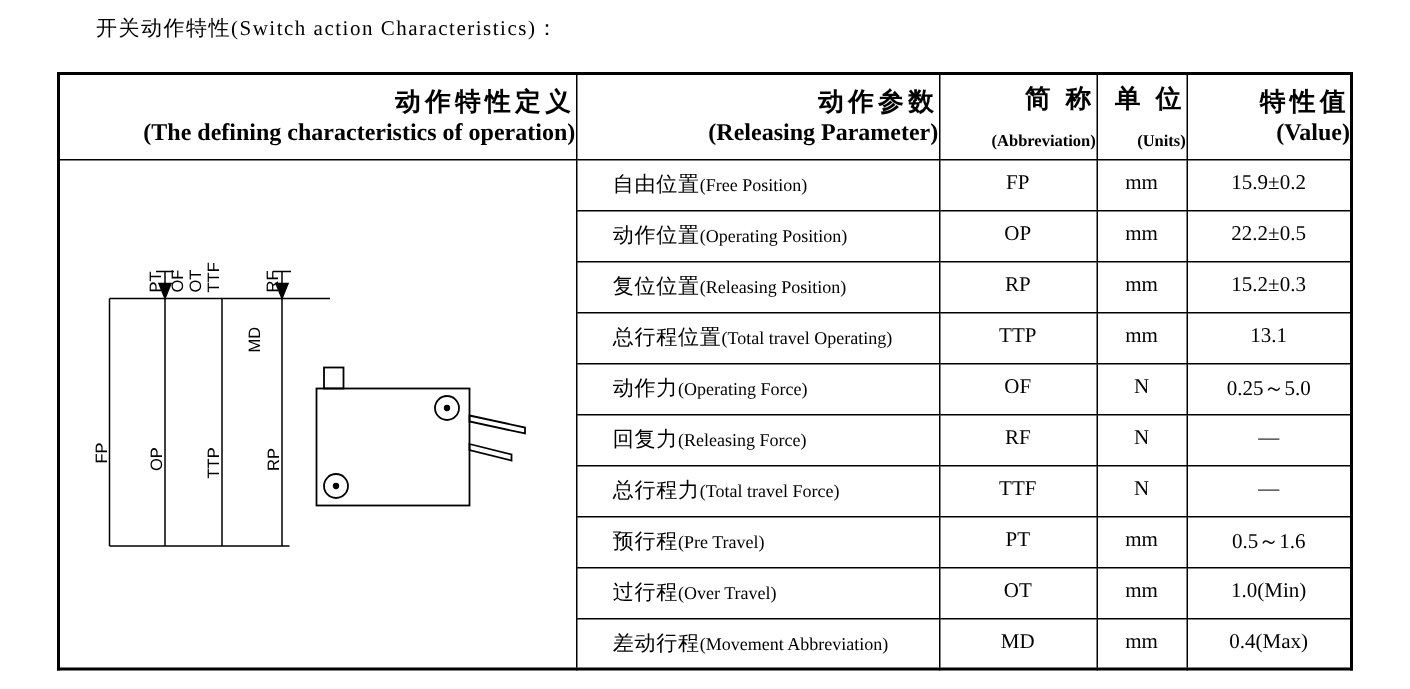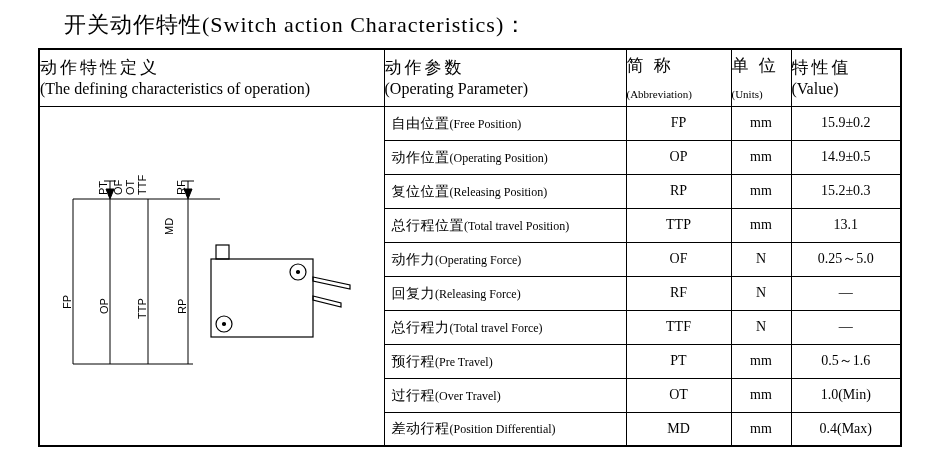--- a/index.html
+++ b/index.html
@@ -4,37 +4,37 @@
 <style>
   * { margin:0; padding:0; box-sizing:border-box; }
   html,body { background:#fff; }
   body {
     width:940px; height:459px; position:relative;
     font-family:"Liberation Serif","DejaVu Serif",serif;
     color:#000;
   }
   .page-title {
     position:absolute; left:64px; top:10px;
-    font-size:22px; letter-spacing:1px; white-space:nowrap;text-align:right;
+    font-size:14px; letter-spacing:1px; white-space:nowrap;text-align:right;
   }
   table.spec {
     position:absolute; left:38px; top:48px; width:862px;
     border-collapse:collapse; table-layout:fixed;
     border:2px solid #000;
   }
   th, td { border:1px solid #000; overflow:hidden; }
   th {
-    font-weight:normal; height:57px;
-    text-align:left; vertical-align:middle;
+    font-weight:bold; height:57px;
+    text-align:right; vertical-align:middle;
   }
   .h-cn { font-size:17px; letter-spacing:3px; line-height:1.3; }
   .h-en { font-size:16px; line-height:1.2; }
   .h-en.small { font-size:11px;margin-top:11px; }
   td { height:34px; vertical-align:middle; }
-  td.param { padding-left:7px; white-space:nowrap; }
+  td.param { padding-left:24px; white-space:nowrap; }
   td.param .cn { font-size:14px; letter-spacing:0.5px; }
   td.param .en { font-size:12px; }
   td.c { text-align:center; font-size:14px; }
   td.diagram-cell { vertical-align:top; }
   svg text { font-family:"Liberation Sans","DejaVu Sans",sans-serif; }
 </style>
 </head>
 <body>
 
 <div class="page-title">开关动作特性(Switch action Characteristics)：</div>
@@ -48,21 +48,21 @@
       <col style="width:110px">
   </colgroup>
   <thead>
     <tr>
       <th>
         <div class="h-cn">动作特性定义</div>
         <div class="h-en">(The defining characteristics of operation)</div>
       </th>
       <th>
         <div class="h-cn">动作参数</div>
-        <div class="h-en">(Operating Parameter)</div>
+        <div class="h-en">(Releasing Parameter)</div>
       </th>
       <th>
         <div class="h-cn">简 称</div>
         <div class="h-en small">(Abbreviation)</div>
       </th>
       <th>
         <div class="h-cn">单 位</div>
         <div class="h-en small">(Units)</div>
       </th>
       <th>
@@ -117,30 +117,30 @@
       </td>
       <td class="param"><span class="cn">自由位置</span><span class="en">(Free Position)</span></td>
       <td class="c">FP</td>
       <td class="c">mm</td>
       <td class="c">15.9±0.2</td>
     </tr>
     <tr>
       <td class="param"><span class="cn">动作位置</span><span class="en">(Operating Position)</span></td>
       <td class="c">OP</td>
       <td class="c">mm</td>
-      <td class="c">14.9±0.5</td>
+      <td class="c">22.2±0.5</td>
     </tr>
     <tr>
       <td class="param"><span class="cn">复位位置</span><span class="en">(Releasing Position)</span></td>
       <td class="c">RP</td>
       <td class="c">mm</td>
       <td class="c">15.2±0.3</td>
     </tr>
     <tr>
-      <td class="param"><span class="cn">总行程位置</span><span class="en">(Total travel Position)</span></td>
+      <td class="param"><span class="cn">总行程位置</span><span class="en">(Total travel Operating)</span></td>
       <td class="c">TTP</td>
       <td class="c">mm</td>
       <td class="c">13.1</td>
     </tr>
     <tr>
       <td class="param"><span class="cn">动作力</span><span class="en">(Operating Force)</span></td>
       <td class="c">OF</td>
       <td class="c">N</td>
       <td class="c">0.25～5.0</td>
     </tr>
@@ -162,19 +162,19 @@
       <td class="c">mm</td>
       <td class="c">0.5～1.6</td>
     </tr>
     <tr>
       <td class="param"><span class="cn">过行程</span><span class="en">(Over Travel)</span></td>
       <td class="c">OT</td>
       <td class="c">mm</td>
       <td class="c">1.0(Min)</td>
     </tr>
     <tr>
-      <td class="param"><span class="cn">差动行程</span><span class="en">(Position Differential)</span></td>
+      <td class="param"><span class="cn">差动行程</span><span class="en">(Movement Abbreviation)</span></td>
       <td class="c">MD</td>
       <td class="c">mm</td>
       <td class="c">0.4(Max)</td>
     </tr>
   </tbody>
 </table>
 
 </body></html>

